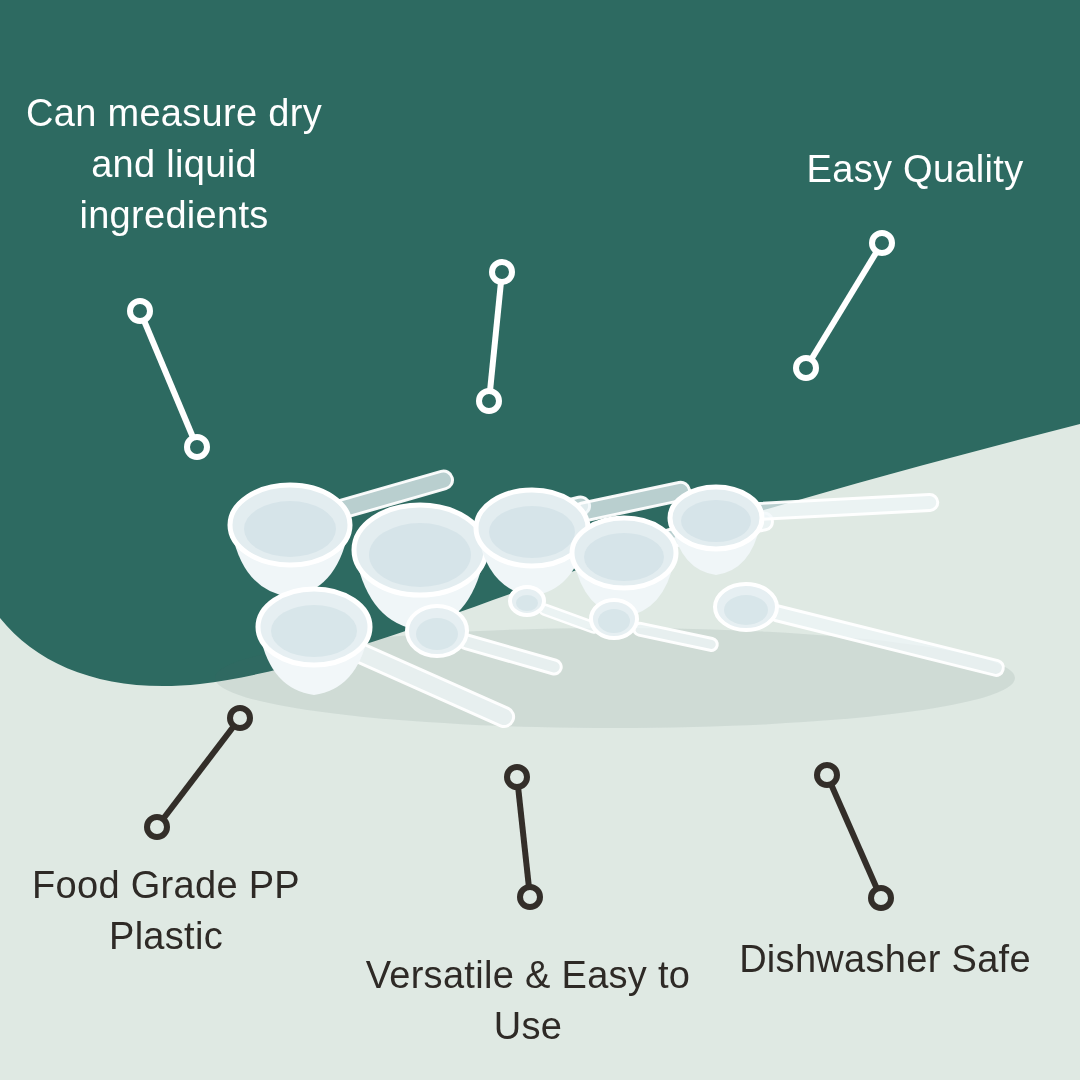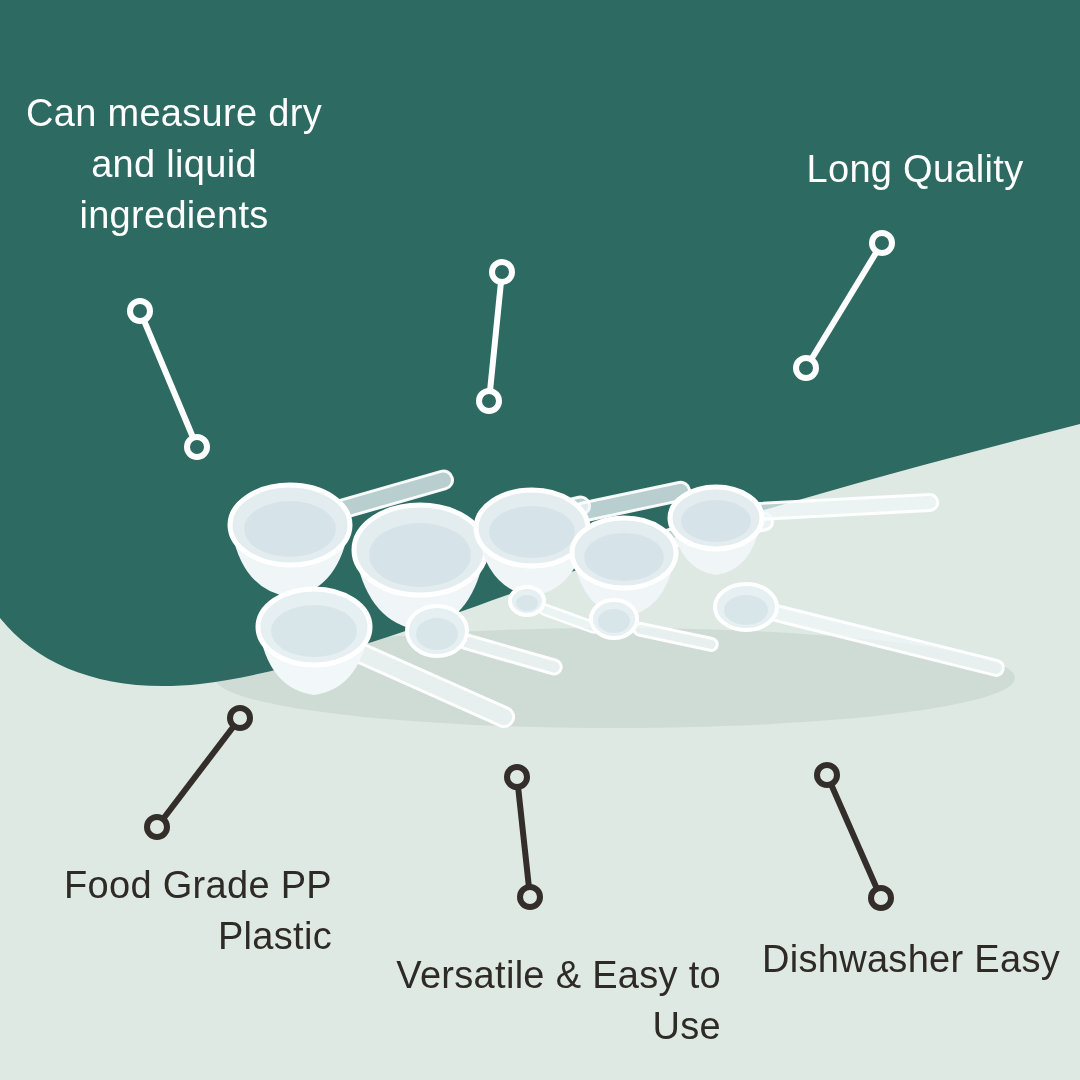--- a/index.html
+++ b/index.html
@@ -23,21 +23,21 @@
   }
   .callout {
     position: absolute;
     text-align: center;
     font-size: 38px;
     line-height: 1.34;
     letter-spacing: 0.3px;
     white-space: pre-line;
   }
   .callout.light { color: var(--text-light, #ffffff); }
-  .callout.dark  { color: var(--text-dark, #2e2a26); text-align: right; }
+  .callout.dark  { color: var(--text-dark, #2e2a26); }
 
   .co-measure    { left: 0px;   top: 88px;  width: 348px; }
   .co-handles    { left: 368px; top: 50px;  width: 302px; }
   .co-quality    { left: 760px; top: 144px; width: 310px; }
   .co-foodgrade  { left: 0px;   top: 860px; width: 332px; }
   .co-versatile  { left: 335px; top: 950px; width: 386px; }
   .co-dishwasher { left: 710px; top: 934px; width: 350px; }
 </style>
 </head>
 <body>
@@ -158,23 +158,23 @@
       <circle cx="827" cy="775" r="10" stroke-width="6" style="fill: var(--bg-light, #dfe9e3);"></circle>
       <circle cx="881" cy="898" r="10" stroke-width="6" style="fill: var(--bg-light, #dfe9e3);"></circle>
     </g>
   </svg>
 
   <div class="callout light co-measure">Can measure dry
 and liquid
 ingredients</div>
 
 
-  <div class="callout light co-quality">Long Quality</div>
+  <div class="callout light co-quality">Easy Quality</div>
 
   <div class="callout dark co-foodgrade">Food Grade PP
 Plastic</div>
 
   <div class="callout dark co-versatile">Versatile &amp; Easy to
 Use</div>
 
-  <div class="callout dark co-dishwasher">Dishwasher Easy</div>
+  <div class="callout dark co-dishwasher">Dishwasher Safe</div>
 
 </div>
 
 </body></html>

